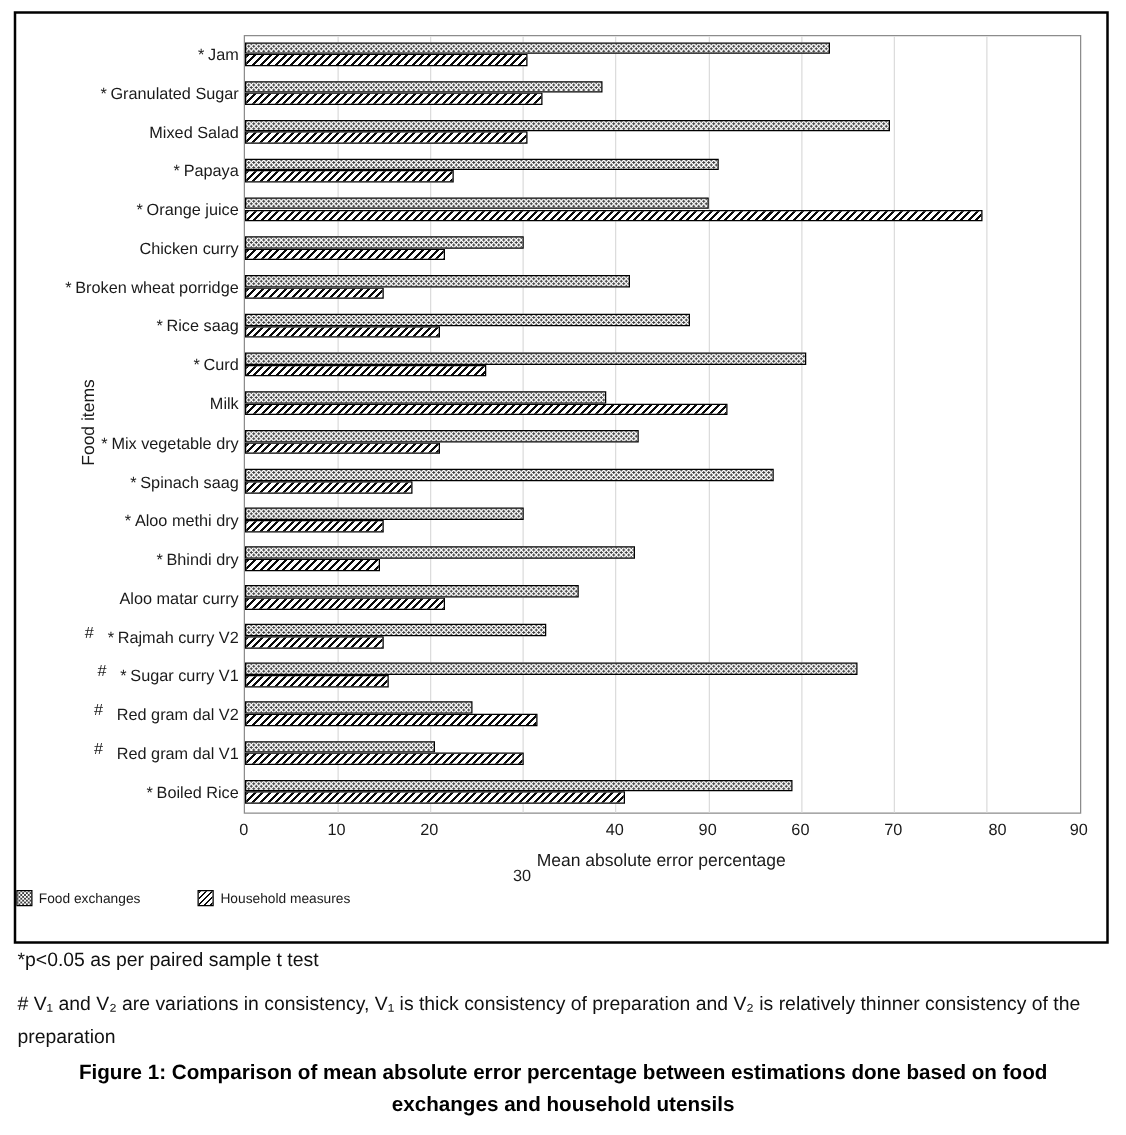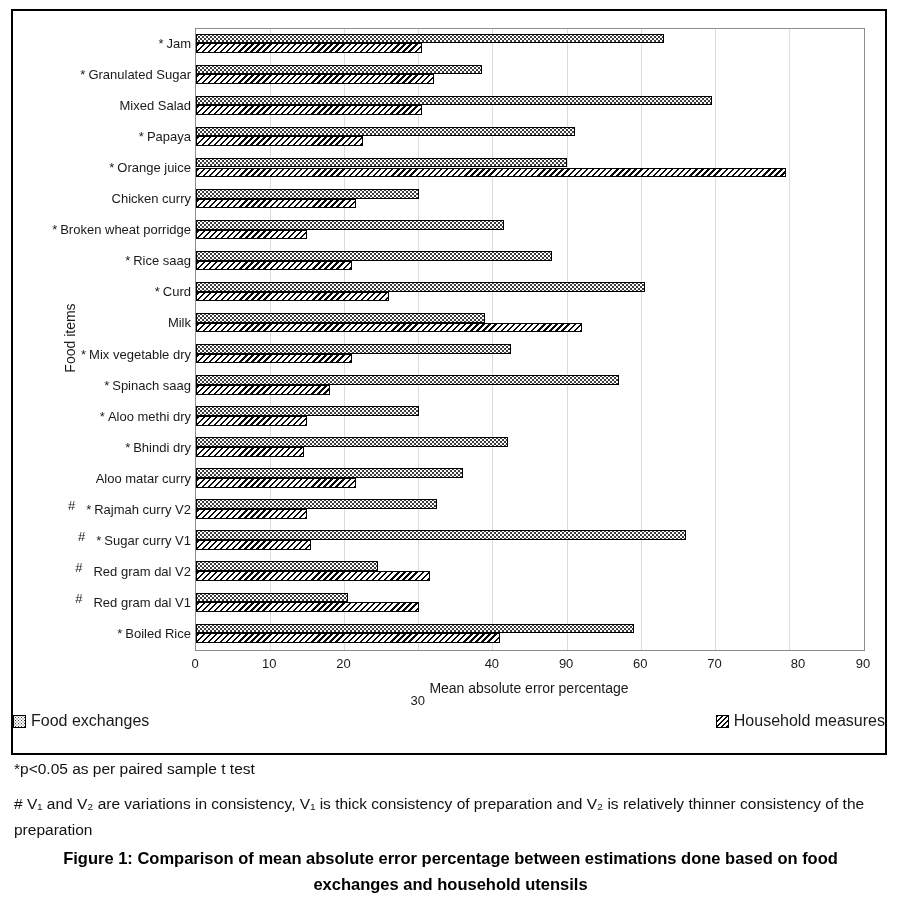--- a/index.html
+++ b/index.html
@@ -45,22 +45,22 @@
   .xtick{
     position:absolute;top:645px;width:36px;text-align:center;
     font-size:13px;color:#1a1a1a;
   }
   .x-title{
     position:absolute;top:669px;left:182px;width:668px;text-align:center;
     font-size:14px;color:#1a1a1a;
   }
   .legend{
     position:absolute;top:701px;left:0;width:100%;
-    display:flex;justify-content:space-between;align-items:center;gap:46px;
-    font-size:16px;color:#1a1a1a;
+    display:flex;justify-content:flex-start;align-items:center;gap:46px;
+    font-size:11px;color:#1a1a1a;
   }
   .legend-item{display:flex;align-items:center;gap:5px;}
   .swatch{width:11px;height:11px;border:1px solid #000;flex:0 0 auto;}
   .swatch.pat-dots{background-size:3px 3px,3px 3px;background-position:0 0,1.5px 1.5px;}
   .swatch.pat-hatch{background-image:repeating-linear-gradient(135deg,
       #0a0a0a 0,#0a0a0a 1.4px,rgba(0,0,0,0) 1.4px,rgba(0,0,0,0) 3.4px);}
   .fn{
     position:absolute;left:14px;font-size:15.5px;color:#111;
     font-family:"Liberation Sans","DejaVu Sans",sans-serif;
   }

